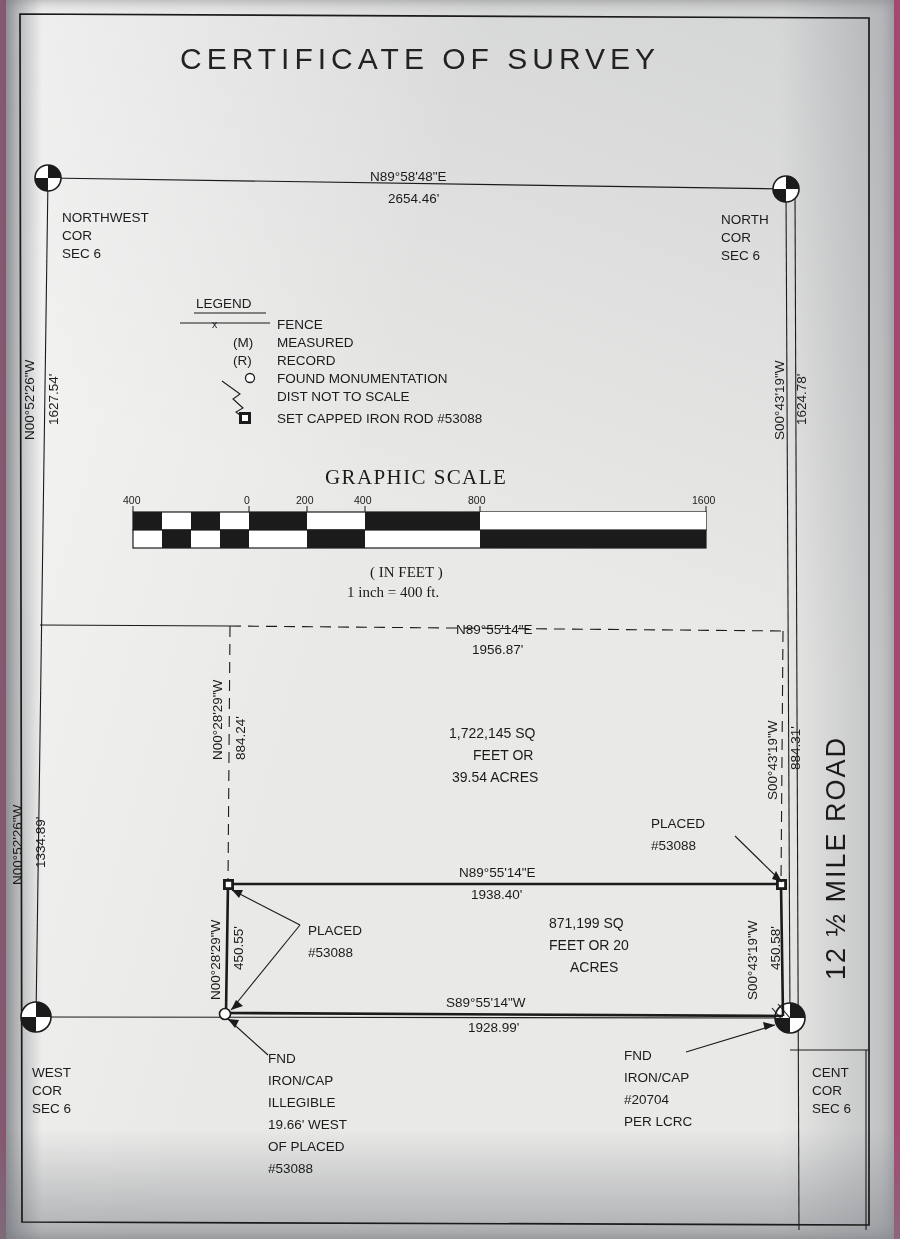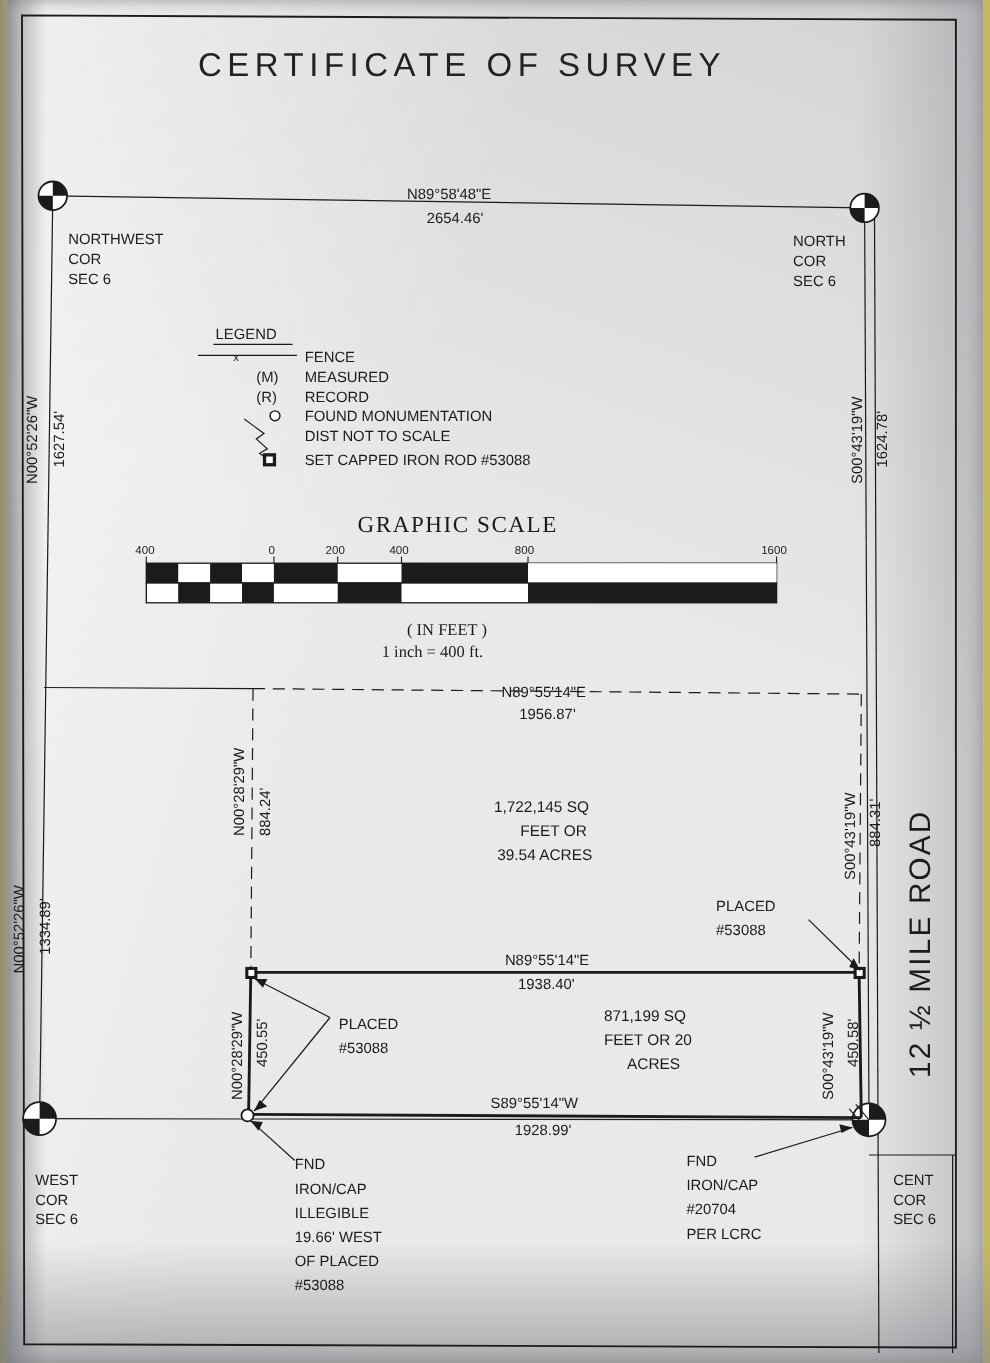--- a/index.html
+++ b/index.html
@@ -5,21 +5,21 @@
   html, body {
     margin: 0;
     padding: 0;
     background: #b9bcc2;
   }
   #page {
     position: relative;
     width: 900px;
     height: 1239px;
     overflow: hidden;
-    background: #fde047;
+    background: #be185d;
     font-family: "Liberation Sans", sans-serif;
   }
   
   #sheet {
     position: absolute;
     left: 6px;
     top: 0px;
     width: 888px;
     height: 1239px;
     background: #e9e9e7;

